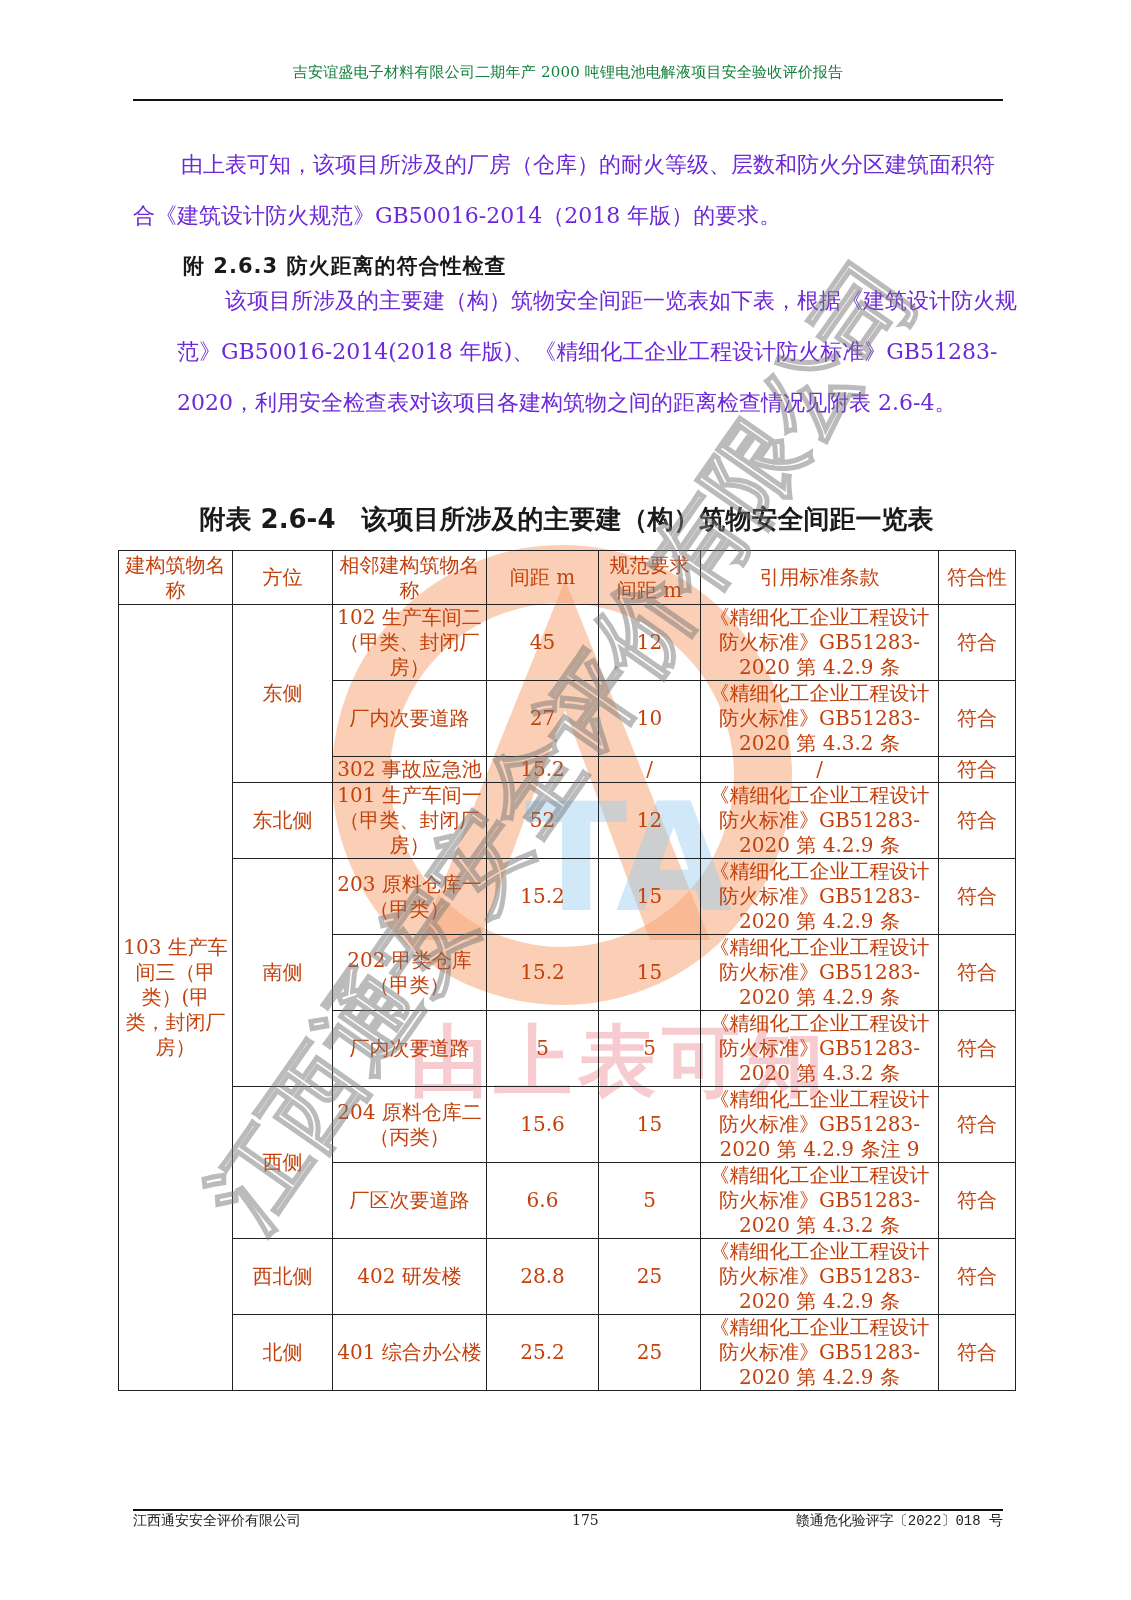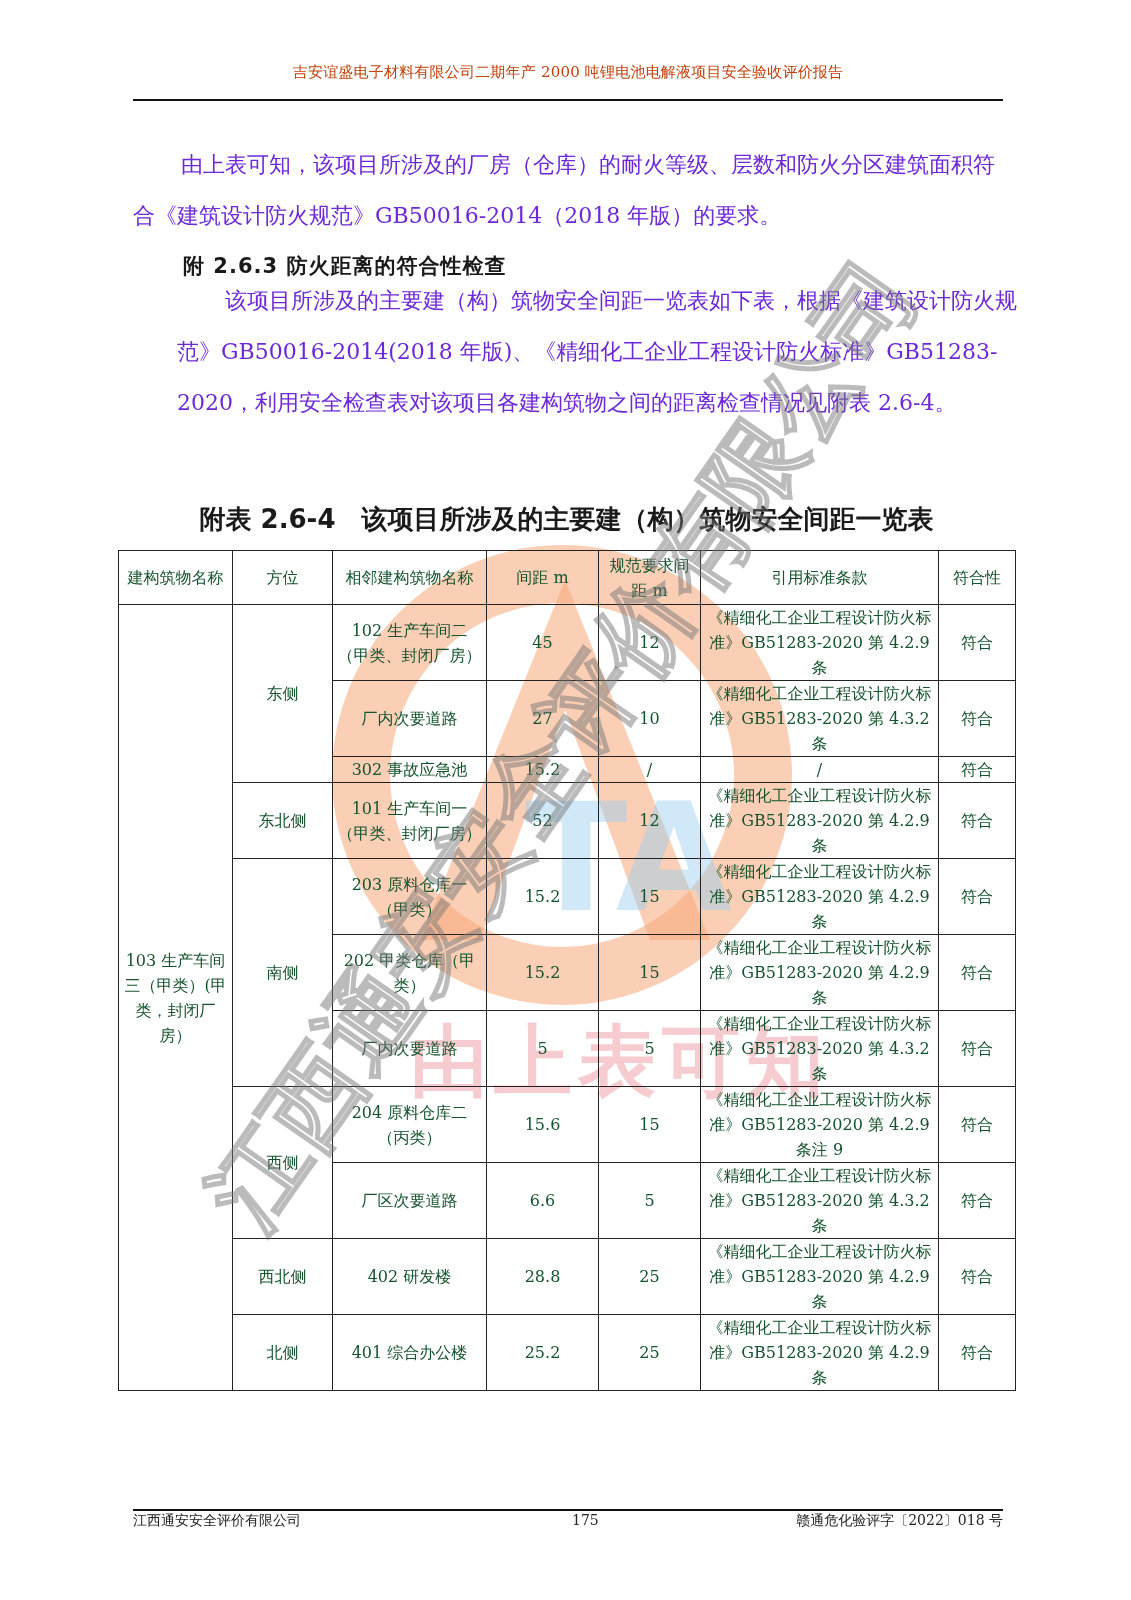--- a/index.html
+++ b/index.html
@@ -1,22 +1,22 @@
 <!DOCTYPE html>
 <html><head>
 <meta charset="utf-8">
 <style>
   html, body { margin:0; padding:0; background:#ffffff; }
   body { width:1131px; height:1600px; position:relative; overflow:hidden; font-family:"DejaVu Serif","Liberation Serif",serif; color:#1a1a1a; }
-  .page-header { position:absolute; left:133px; top:63px; width:870px; text-align:center; font-size:15px; color:#c2410c; letter-spacing:0.2px; }
+  .page-header { position:absolute; left:133px; top:63px; width:870px; text-align:center; font-size:15px; color:#15803d; letter-spacing:0.2px; }
   .header-rule { position:absolute; left:133px; top:99px; width:870px; height:2px; background:#111; }
   .para { position:absolute; left:133px; width:870px; font-size:22px; line-height:51px; color:#6d28d9; }
   .section-heading { position:absolute; left:183px; top:252px; font-size:21px; font-weight:bold; font-family:"DejaVu Sans","Liberation Sans",sans-serif; letter-spacing:1px; }
   .table-caption { position:absolute; left:118px; top:502px; width:897px; text-align:center; font-size:26px; font-weight:bold; font-family:"DejaVu Sans","Liberation Sans",sans-serif; }
-  table.spacing { position:absolute; left:118px; top:550px; width:897px; border-collapse:collapse; table-layout:fixed; font-size:16px; color:#14532d; z-index:2; }
+  table.spacing { position:absolute; left:118px; top:550px; width:897px; border-collapse:collapse; table-layout:fixed; font-size:20px; color:#c2410c; z-index:2; }
   table.spacing td, table.spacing th { border:1px solid #222; text-align:center; vertical-align:middle; padding:0 4px; line-height:25px; font-weight:normal; background:transparent; }
   table.spacing th { height:53px; }
   .r3 { height:76px; }
   .r1 { height:24px; }
   .footer-rule { position:absolute; left:133px; top:1509px; width:870px; height:2px; background:#111; }
   .footer { position:absolute; top:1512px; font-size:14px; color:#222; }
   .wm-ring { position:absolute; left:332px; top:545px; width:460px; height:460px; border-radius:50%; border:58px solid rgba(246,168,120,0.55); box-sizing:border-box; z-index:1; clip-path: polygon(0 0,100% 0,100% 100%,0 100%); }
   .wm-text-red { position:absolute; left:410px; top:1010px; font-size:78px; color:rgba(232,110,120,0.35); font-family:"DejaVu Sans",sans-serif; letter-spacing:6px; z-index:1; font-weight:bold; }
   .wm-diag { position:absolute; left:120px; top:780px; font-size:96px; color:rgba(120,120,120,0.35); font-family:"DejaVu Sans",sans-serif; transform:rotate(-55deg); transform-origin:left top; white-space:nowrap; z-index:3; font-weight:bold; -webkit-text-stroke:2px rgba(120,120,120,0.5); color:transparent; top:1180px; left:180px; }
 </style>
@@ -148,13 +148,13 @@
       <td>符合</td>
     </tr>
   </tbody>
 </table>
 
 <div class="wm-diag">江西通安安全评价有限公司</div>
 
 <div class="footer-rule"></div>
 <div class="footer" style="left:133px;">江西通安安全评价有限公司</div>
 <div class="footer" style="left:572px;">175</div>
-<div class="footer" style="right:128px;">赣通危化验评字〔2022〕018 号</div>
+<div class="footer" style="right:128px;font-family:Liberation Mono, monospace;">赣通危化验评字〔2022〕018 号</div>
 
 </body></html>

